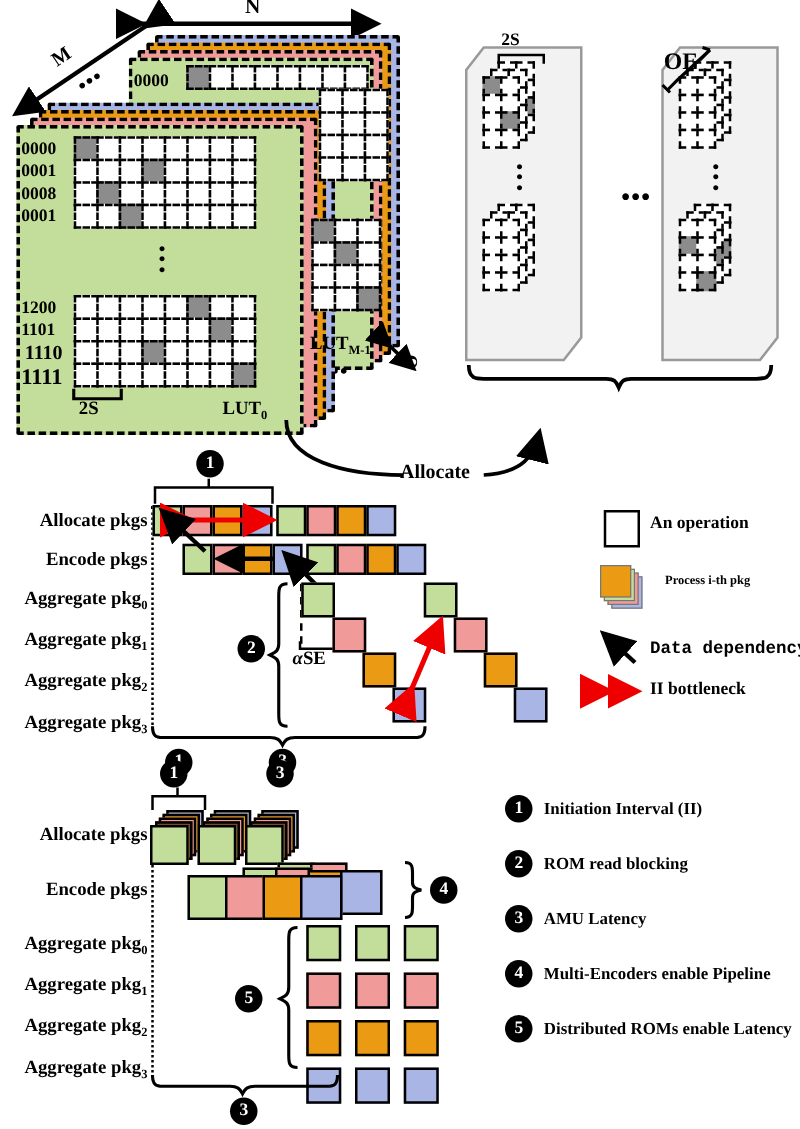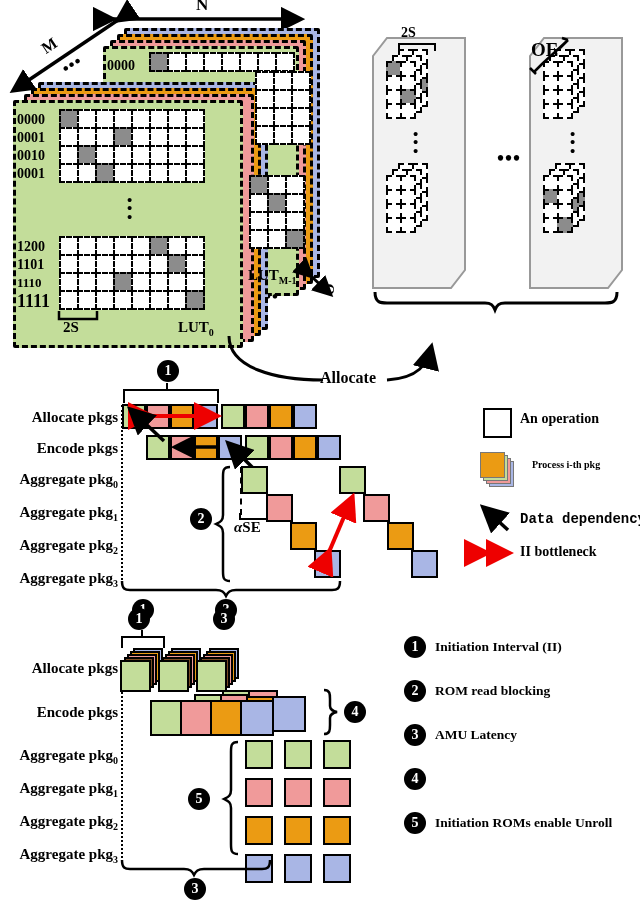--- a/index.html
+++ b/index.html
@@ -118,21 +118,21 @@
   <div class="abs dots3" style="left:258px;top:292px;">•••</div>
 
   <div class="lutsheet" style="left:38px;top:82px;width:230px;height:248px;background:#a9b6e5;"></div>
   <div class="lutsheet" style="left:31px;top:88px;width:230px;height:248px;background:#eb9b13;"></div>
   <div class="lutsheet" style="left:24px;top:94px;width:230px;height:248px;background:#f09a9a;"></div>
   <div class="lutsheet" style="left:13px;top:100px;width:230px;height:248px;background:#c3dd9a;"></div>
 
   <div class="abs" style="left:17px;top:111px;z-index:5;">
     <div class="lbl" style="font-size:14px;height:18px;line-height:18px;">0000</div>
     <div class="lbl" style="font-size:14px;height:18px;line-height:18px;">0001</div>
-    <div class="lbl" style="font-size:14px;height:18px;line-height:18px;">0010</div>
+    <div class="lbl" style="font-size:14px;height:18px;line-height:18px;">0008</div>
     <div class="lbl" style="font-size:14px;height:18px;line-height:18px;">0001</div>
   </div>
   <div class="lutgrid" style="left:60px;top:110px;grid-template-columns:repeat(8,18px);grid-template-rows:repeat(4,18px);z-index:5;">
     <div class="lcell on"></div>
       <div class="lcell"></div>
       <div class="lcell"></div>
       <div class="lcell"></div>
       <div class="lcell"></div>
       <div class="lcell"></div>
       <div class="lcell"></div>
@@ -165,21 +165,21 @@
 
   <div class="abs vdots" style="left:127px;top:196px;z-index:5;">
     <div>•</div>
       <div>•</div>
       <div>•</div>
   </div>
 
   <div class="abs" style="left:17px;top:238px;z-index:5;">
     <div class="lbl" style="font-size:14px;height:18px;line-height:18px;">1200</div>
     <div class="lbl" style="font-size:14px;height:18px;line-height:18px;">1101</div>
-    <div class="lbl" style="font-size:13px;height:18px;line-height:18px;">1110</div>
+    <div class="lbl" style="font-size:16px;height:18px;line-height:18px;text-align:right;">1110</div>
     <div class="lbl" style="font-size:18px;height:18px;line-height:18px;">1111</div>
   </div>
   <div class="lutgrid" style="left:60px;top:237px;grid-template-columns:repeat(8,18px);grid-template-rows:repeat(4,18px);z-index:5;">
     <div class="lcell"></div>
       <div class="lcell"></div>
       <div class="lcell"></div>
       <div class="lcell"></div>
       <div class="lcell"></div>
       <div class="lcell on"></div>
       <div class="lcell"></div>
@@ -657,18 +657,19 @@
   <div class="abs" style="left:0;top:44px;display:flex;align-items:center;gap:9px;">
     <div class="circnum">2</div>
     <div class="lbl" style="font-size:13.5px;">ROM read blocking</div>
   </div>
   <div class="abs" style="left:0;top:88px;display:flex;align-items:center;gap:9px;">
     <div class="circnum">3</div>
     <div class="lbl" style="font-size:13.5px;">AMU Latency</div>
   </div>
   <div class="abs" style="left:0;top:132px;display:flex;align-items:center;gap:9px;">
     <div class="circnum">4</div>
+    <div class="lbl" style="font-size:13.5px;">Multi-Encoders enable Pipeline</div>
   </div>
   <div class="abs" style="left:0;top:176px;display:flex;align-items:center;gap:9px;">
     <div class="circnum">5</div>
-    <div class="lbl" style="font-size:13.5px;">Initiation ROMs enable Unroll</div>
+    <div class="lbl" style="font-size:13.5px;">Distributed ROMs enable Latency</div>
   </div>
 </div>
 
 </body></html>

